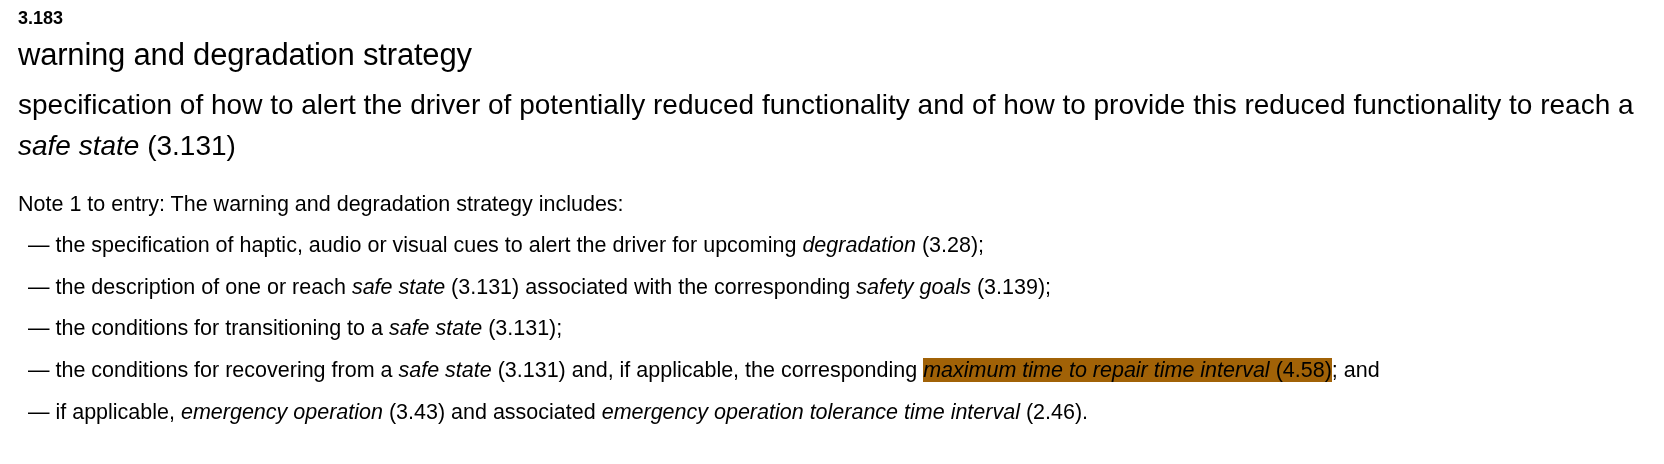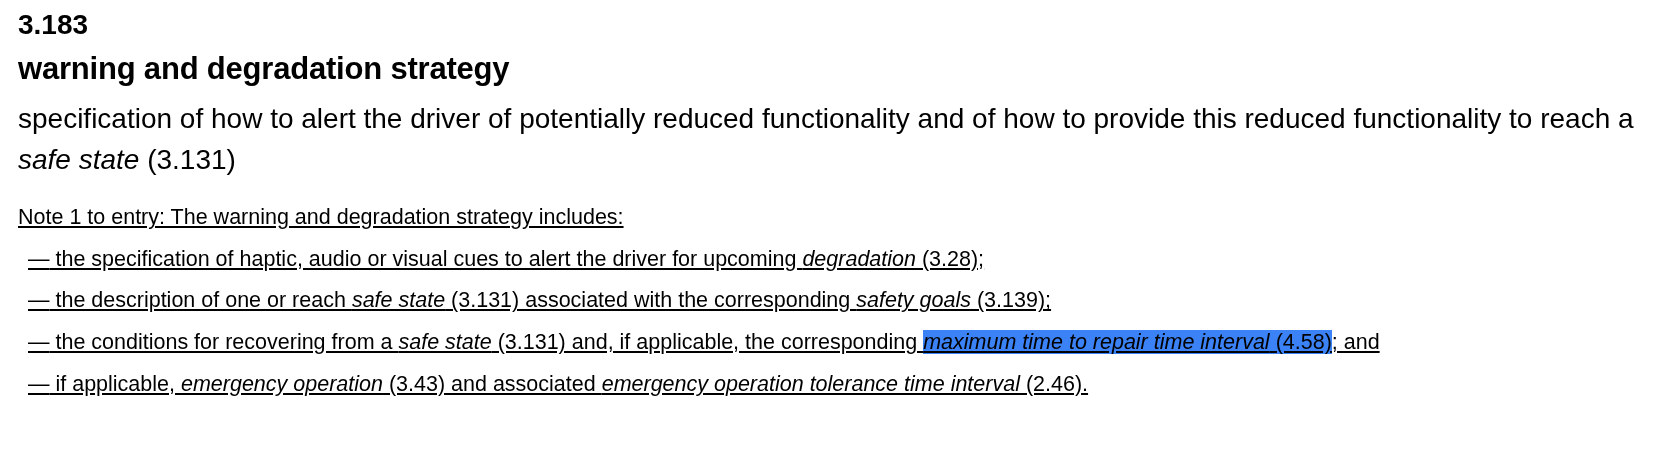--- a/index.html
+++ b/index.html
@@ -13,54 +13,53 @@
     font-family: "Liberation Sans", sans-serif;
     color: #000000;
     overflow: hidden;
   }
   .page {
     padding: 6px 18px 0 18px;
     box-sizing: border-box;
     width: 1664px;
   }
   .term-number {
-    font-size: 28px;
+    font-size: 18px;
     font-weight: bold;
     line-height: 1.35;
     margin: 0 0 6px 0;
   }
   .term-title {
     font-size: 31px;
-    font-weight: bold;
+    font-weight: normal;
     line-height: 1.2;
     margin: 0 0 12px 0;
     letter-spacing: -0.2px;
   }
   .definition {
     font-size: 28px;
     line-height: 1.45;
     margin: 0 0 22px 0;
   }
   .note-block {
     font-size: 21.5px;
     line-height: 1.47;
-    text-decoration: underline;
   }
   .note-line {
     margin: 0;
     white-space: normal;
   }
   .dash-item {
     margin: 10px;
   }
   i, .it {
     font-style: italic;
   }
   .hl {
-    background: #3b82f6;
+    background: #a16207;
   }
 </style>
 </head>
 <body>
 
 <div class="page">
 
   <div class="term-number">3.183</div>
 
   <h1 class="term-title">warning and degradation strategy</h1>
@@ -68,19 +67,20 @@
   <p class="definition"><span>specification of how to alert the driver of potentially reduced functionality and of how to provide this reduced functionality to reach a </span><i>safe state</i><span> (3.131)</span></p>
 
   <div class="note-block">
 
     <p class="note-line">Note 1 to entry: The warning and degradation strategy includes:</p>
 
     <p class="note-line dash-item"><span>—</span><span> the specification of haptic, audio or visual cues to alert the driver for upcoming </span><i>degradation</i><span> (3.28);</span></p>
 
     <p class="note-line dash-item"><span>—</span><span> the description of one or reach </span><i>safe state</i><span> (3.131) associated with the corresponding </span><i>safety goals</i><span> (3.139);</span></p>
 
+    <p class="note-line dash-item"><span>—</span><span> the conditions for transitioning to a </span><i>safe state</i><span> (3.131);</span></p>
 
     <p class="note-line dash-item"><span>—</span><span> the conditions for recovering from a </span><i>safe state</i><span> (3.131) and, if applicable, the corresponding </span><i class="hl">maximum time to repair time interval</i><span class="hl"> (4.58)</span><span>; and</span></p>
 
     <p class="note-line dash-item"><span>—</span><span> if applicable, </span><i>emergency operation</i><span> (3.43) and associated </span><i>emergency operation tolerance time interval</i><span> (2.46).</span></p>
 
   </div>
 </div>
 
 </body></html>

